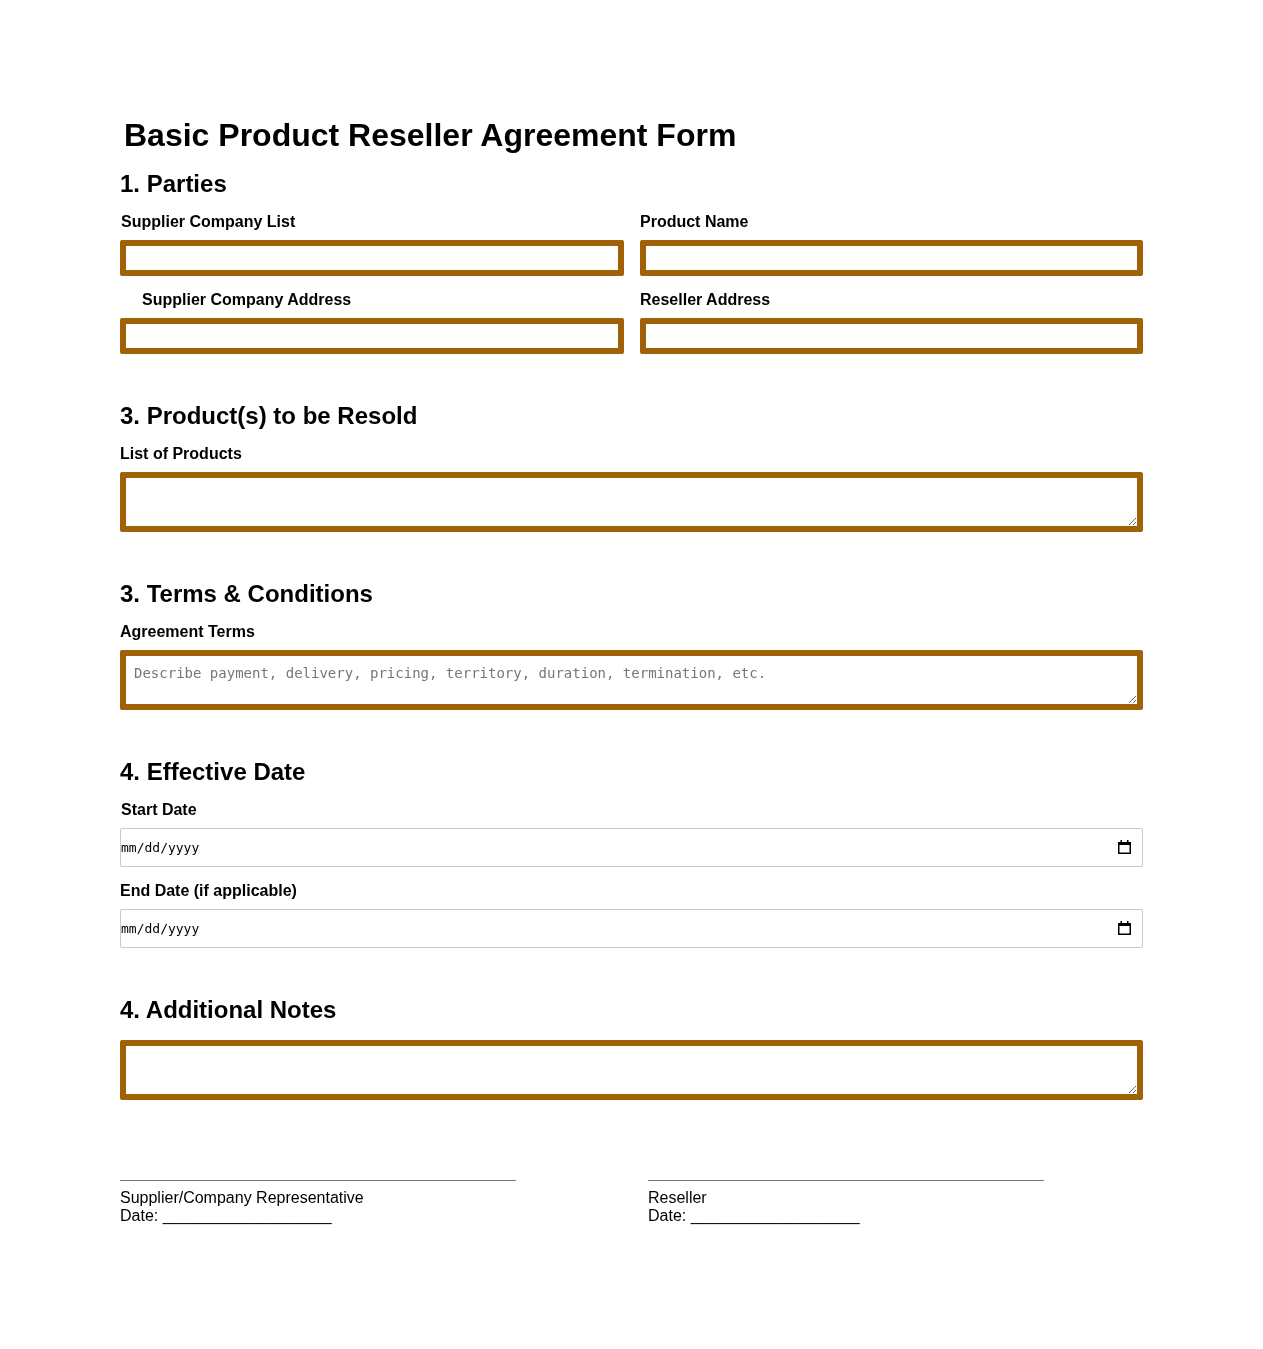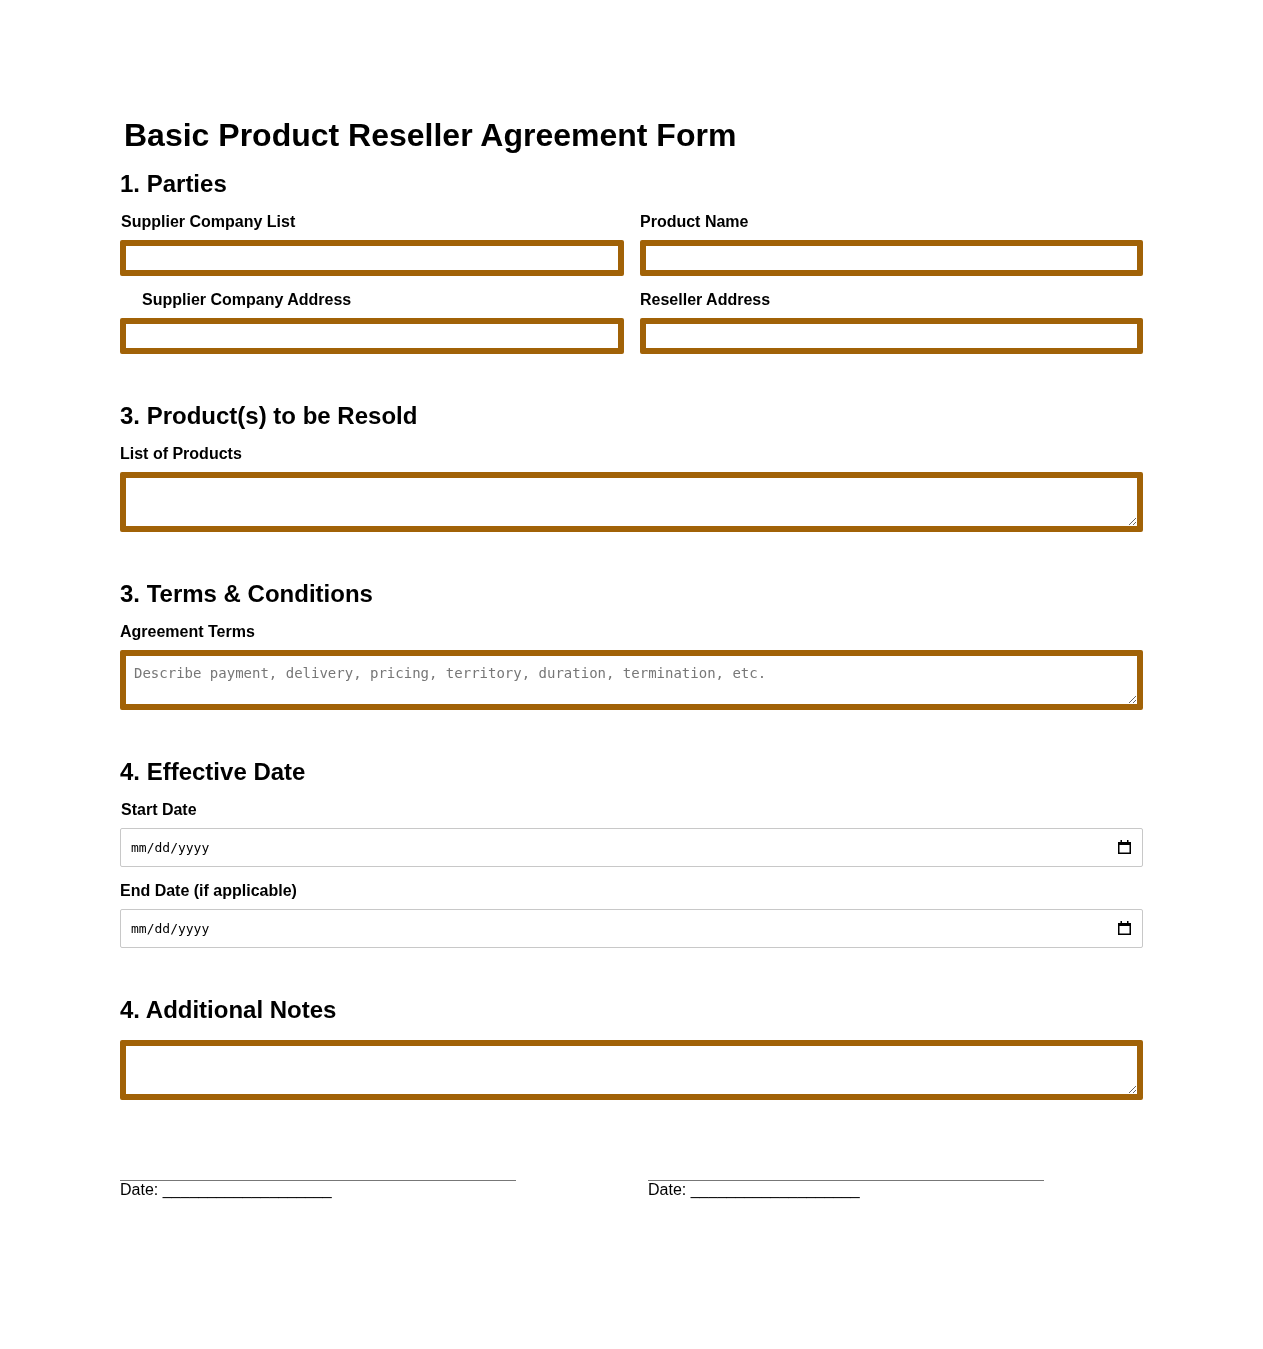--- a/index.html
+++ b/index.html
@@ -6,21 +6,21 @@
   body { width: 1263px; height: 1349px; font-family: "Liberation Sans", sans-serif; color: #000; position: relative; }
   .page { position: absolute; left: 120px; top: 0; width: 1023px; }
   h1 { position: absolute; top: 112px; left: 0; margin: 4px; font-size: 32px; font-weight: bold; line-height: 38px; white-space: nowrap; }
   h2 { position: absolute; left: 0; margin: 0; font-size: 24px; font-weight: bold; line-height: 28px; white-space: nowrap; }
   label.lbl { position: absolute; font-size: 16px; font-weight: bold; line-height: 20px; white-space: nowrap; }
   .field { position: absolute; box-sizing: border-box; border: 6px solid #a16207; border-radius: 2px; background: #fff; }
   input.field, textarea.field { font-family: "Liberation Sans", sans-serif; font-size: 15px; padding: 0 8px; outline: none; margin: 0; }
   textarea.field { resize: vertical; font-family: "DejaVu Sans Mono", monospace; font-size: 14px; padding: 9px 8px; color: #000; }
   textarea.field::placeholder { color: #777; }
   .date { position: absolute; box-sizing: border-box; border: 1px solid #c8c8c8; border-radius: 2px; background: #fff; height: 39px; left: 0; width: 1023px; display: flex; align-items: center; }
-  .date .ph { font-family: "DejaVu Sans Mono", monospace; font-size: 13px; margin-left: 10px; color: #000; letter-spacing: 0px; }
+  .date .ph { font-family: "DejaVu Sans Mono", monospace; font-size: 13px; color: #000; letter-spacing: 0px; }
   .date .cal { position: absolute; right: 11px; top: 11px; width: 13px; height: 14px; }
   .sig { position: absolute; width: 396px; }
   .sig .line { height: 0; border-top: 1px solid #777; width: 396px; }
   .sig .txt { font-size: 16px; line-height: 18px; margin-top: 8px; }
 </style>
 </head>
 <body>
 
 <div class="page">
 
@@ -69,21 +69,23 @@
       <rect x="2.5" y="0" width="1.5" height="3" fill="#000"></rect>
       <rect x="9" y="0" width="1.5" height="3" fill="#000"></rect>
     </svg>
   </div>
 
   <h2 style="top:996px;">4. Additional Notes</h2>
   <textarea class="field" style="top: 1040px; left: 0px; width: 1023px; height: 60px;"></textarea>
 
   <div class="sig" style="top:1180px; left:0;">
     <div class="line"></div>
+    <div class="txt">Supplier/Company Representative</div>
     <div class="txt" style="margin-top:0;">Date: ___________________</div>
   </div>
 
   <div class="sig" style="top:1180px; left:528px;">
     <div class="line"></div>
+    <div class="txt">Reseller</div>
     <div class="txt" style="margin-top:0;">Date: ___________________</div>
   </div>
 
 </div>
 
 </body></html>

